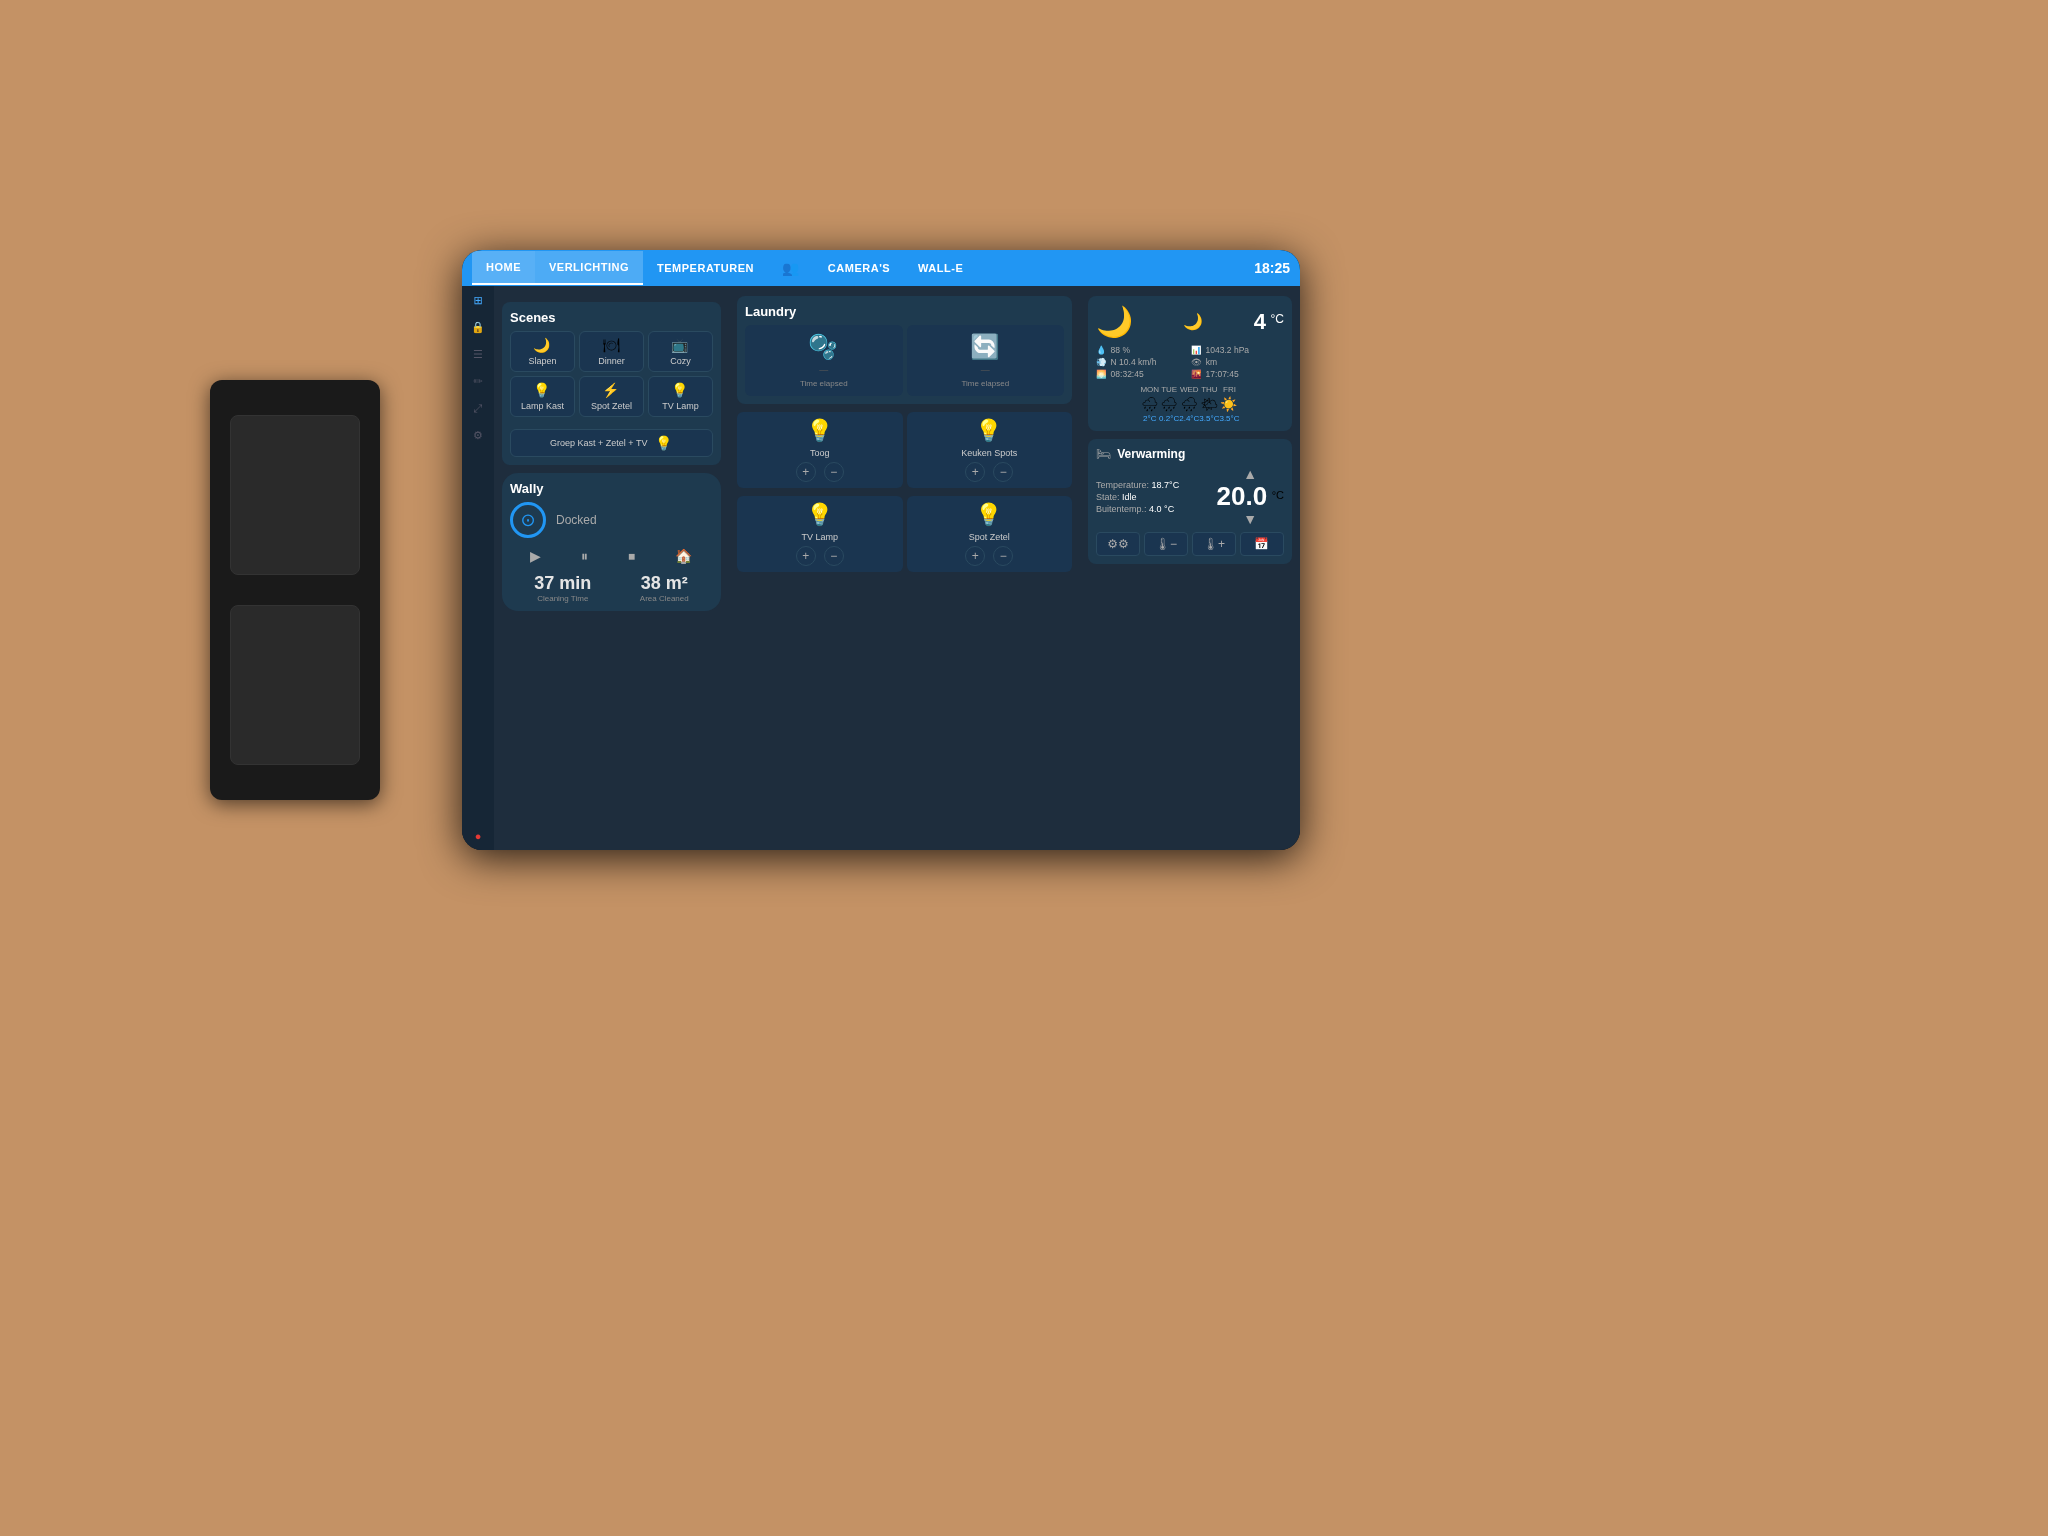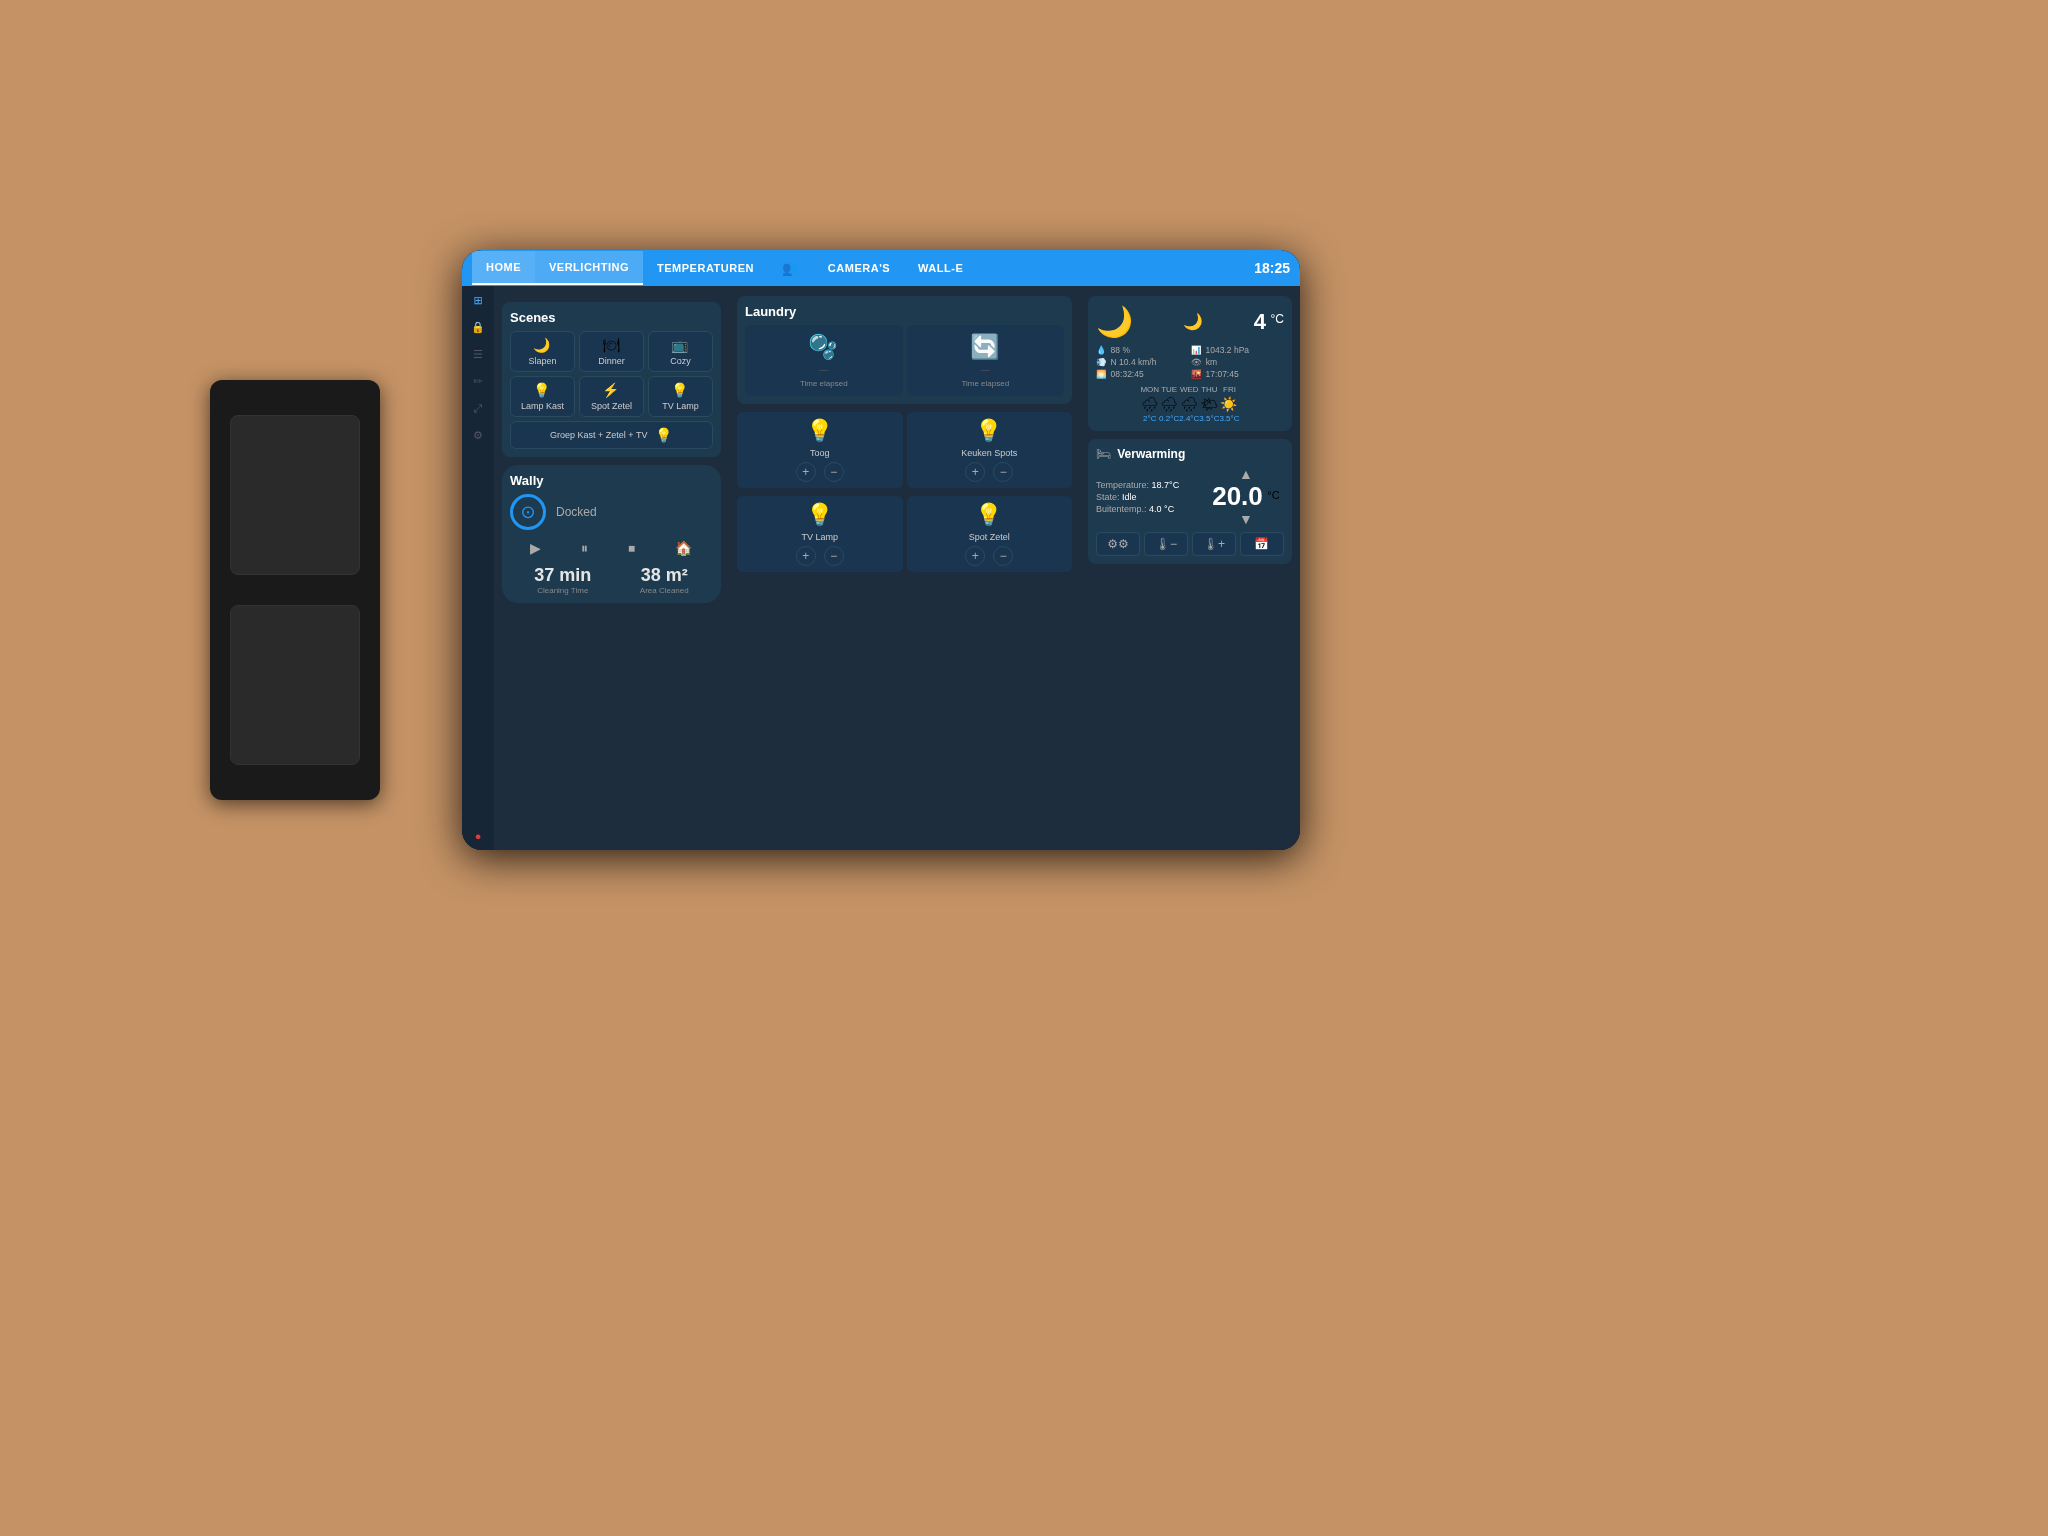--- a/index.html
+++ b/index.html
@@ -145,20 +145,21 @@
     .scene-label {
       color: #ccc;
       font-size: 9px;
       text-align: center;
     }
     .scene-icon {
       font-size: 14px;
     }
     .scene-wide {
       grid-column: span 3;
+      margin-top: 8px;
     }
 
     
     .wally-card {
       background: #1e3a4f;
       border-radius: 16px;
       padding: 8px;
     }
     .wally-status {
       display: flex;
@@ -339,21 +340,21 @@
       color: #aaa;
     }
     .heating-title {
       color: #fff;
       font-size: 12px;
       font-weight: bold;
     }
     .heating-body {
       display: flex;
       align-items: center;
-      justify-content: flex-start;
+      justify-content: space-between;
       gap: 33px;
     }
     .heating-info {
       display: flex;
       flex-direction: column;
       gap: 2px;
     }
     .heating-info-row {
       color: #aaa;
       font-size: 9px;

